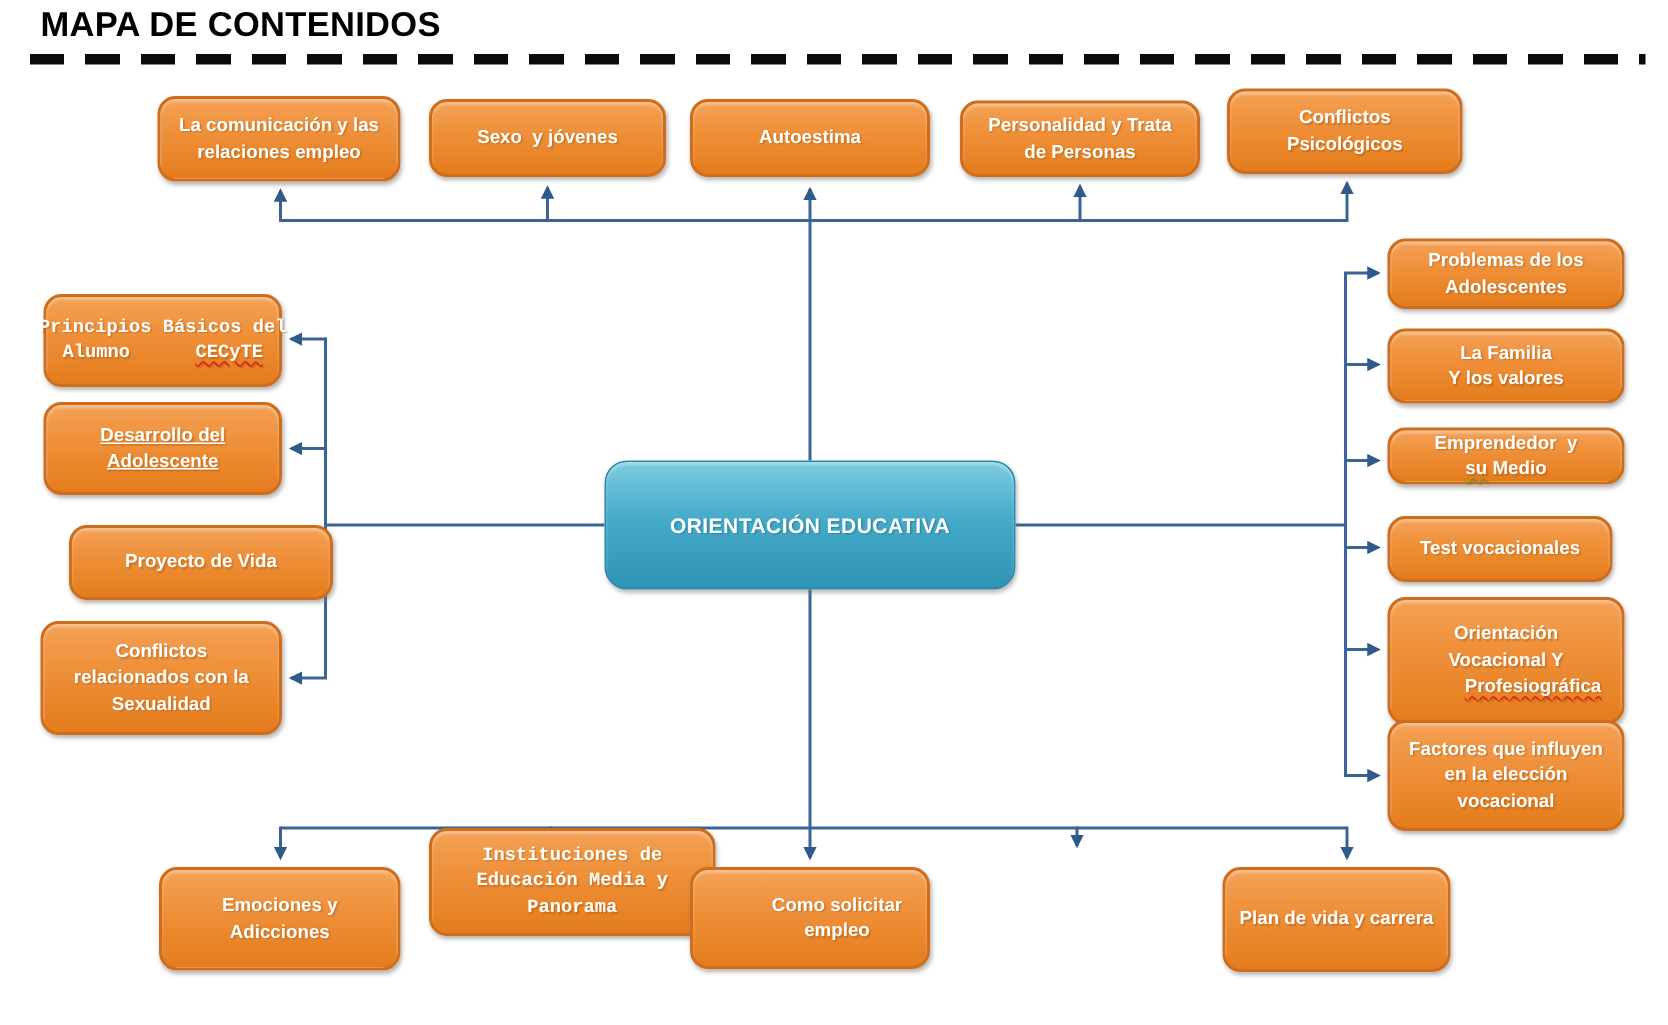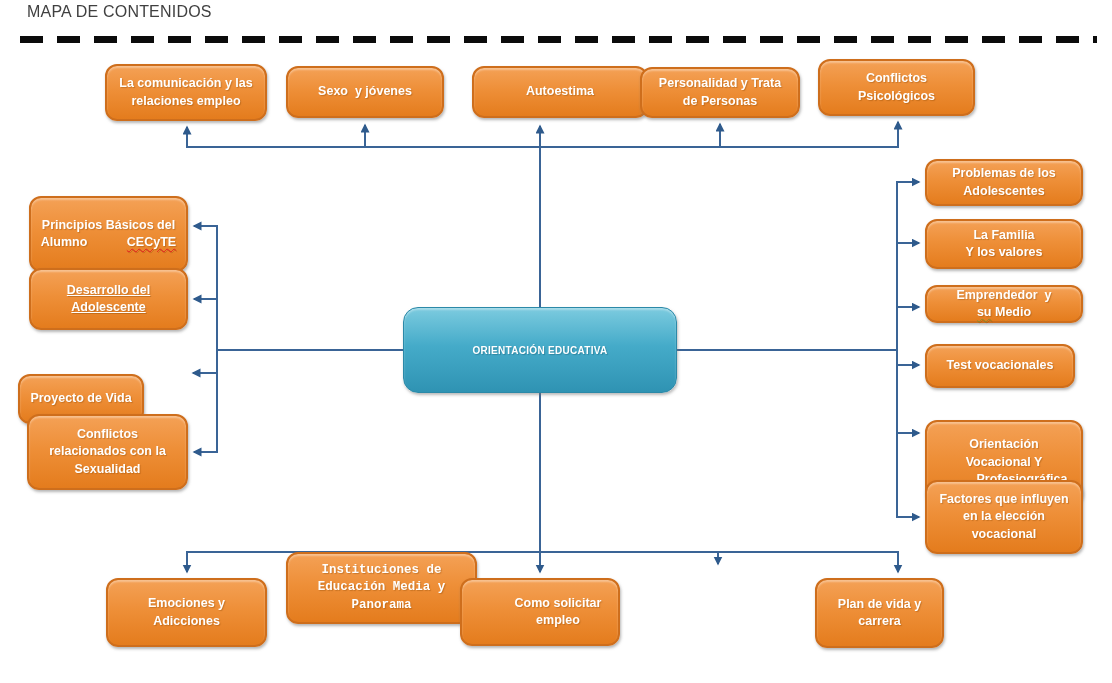--- a/index.html
+++ b/index.html
@@ -1,42 +1,42 @@
 <!DOCTYPE html>
 <html><head>
 <meta charset="utf-8">
 <style>
   html,body{margin:0;padding:0;background:#ffffff;}
   #stage{
     position:relative;width:1112px;height:683px;background:#ffffff;overflow:hidden;
     font-family:"Liberation Sans","DejaVu Sans",sans-serif;
   }
   #page-title{
-    position:absolute;left:27px;top:3px;font-size:16px;font-weight:normal;
-    color:#404040;letter-spacing:0.2px;
+    position:absolute;left:27px;top:3px;font-size:23px;font-weight:bold;
+    color:#000000;letter-spacing:0.2px;
   }
   #title-dashes{
     position:absolute;left:20px;top:36px;width:1077px;height:7px;
     background:repeating-linear-gradient(90deg,#0b0b0b 0 23px,transparent 23px 37px);
   }
   svg.connectors{position:absolute;left:0;top:0;width:1112px;height:683px;}
   .node{
     position:absolute;display:flex;flex-direction:column;align-items:center;justify-content:center;
     text-align:center;color:#ffffff;font-weight:bold;font-size:12.5px;line-height:1.4;
     background:linear-gradient(to bottom,#F4A156 0%,#EE8F38 45%,#E47C1D 100%);
     border:2px solid #CE6E1C;border-radius:12px;
     box-shadow:1px 2px 3px rgba(120,120,120,.55), inset 0 2px 2px rgba(255,255,255,.35);
     text-shadow:1px 1px 1px rgba(130,65,0,.35);
     padding:2px 4px;box-sizing:border-box;
   }
   .node .plain{white-space:pre-wrap;}
   .node .nl{display:block;white-space:pre;}
   .center-node{
     position:absolute;display:flex;align-items:center;justify-content:center;text-align:center;
-    color:#ffffff;font-weight:bold;font-size:10px;letter-spacing:0.3px;
+    color:#ffffff;font-weight:bold;font-size:14px;letter-spacing:0.3px;
     background:linear-gradient(to bottom,#7CCBDF 0%,#45ABC9 45%,#2F93B3 100%);
     border:1px solid #2B89A8;border-radius:15px;
     box-shadow:1px 2px 3px rgba(120,120,120,.5), inset 0 2px 2px rgba(255,255,255,.35);
     text-shadow:1px 1px 1px rgba(0,60,80,.3);
     box-sizing:border-box;
   }
   .sq-red{
     text-decoration-line:underline;text-decoration-style:wavy;
     text-decoration-color:#E01E1E;text-decoration-thickness:1px;text-underline-offset:2px;margin-left:36px;
   }
@@ -97,41 +97,41 @@
     <span>ORIENTACIÓN EDUCATIVA</span>
   </div>
 
   <div class="node" style="left:105px;top:64px;width:162px;height:57px;">
     <span class="plain">La comunicación y las
 relaciones empleo</span>
   </div>
   <div class="node" style="left:286px;top:66px;width:158px;height:52px;">
     <span class="plain">Sexo  y jóvenes</span>
   </div>
-  <div class="node" style="left:472px;top:66px;width:176px;height:52px;">
+  <div class="node" style="left:460px;top:66px;width:160px;height:52px;">
     <span class="plain">Autoestima</span>
   </div>
   <div class="node" style="left:640px;top:67px;width:160px;height:51px;">
     <span class="plain">Personalidad y Trata
 de Personas</span>
   </div>
   <div class="node" style="left:818px;top:59px;width:157px;height:57px;">
     <span class="plain">Conflictos
 Psicológicos</span>
   </div>
 
-  <div class="node" style="left:29px;top:196px;width:159px;height:76px;">
+  <div class="node" style="left:29px;top:196px;width:159px;height:62px;font-family:Liberation Mono, monospace;">
     <span class="nl">Principios Básicos del</span>
     <span class="nl"><span>Alumno </span><span class="sq-red">CECyTE</span></span>
   </div>
   <div class="node" style="left:29px;top:268px;width:159px;height:62px;text-decoration:underline;">
     <span class="plain">Desarrollo del
 Adolescente</span>
   </div>
-  <div class="node" style="left:18px;top:350px;width:126px;height:50px;margin-top:24px;">
+  <div class="node" style="left:46px;top:350px;width:176px;height:50px;">
     <span class="plain">Proyecto de Vida</span>
   </div>
   <div class="node" style="left:27px;top:414px;width:161px;height:76px;">
     <span class="plain">Conflictos
 relacionados con la
 Sexualidad</span>
   </div>
 
   <div class="node" style="left:925px;top:159px;width:158px;height:47px;">
     <span class="plain">Problemas de los
@@ -141,21 +141,21 @@
     <span class="plain">La Familia
 Y los valores</span>
   </div>
   <div class="node" style="left:925px;top:285px;width:158px;height:38px;">
     <span class="nl">Emprendedor  y</span>
     <span class="nl"><span class="sq-olive">su</span><span> Medio</span></span>
   </div>
   <div class="node" style="left:925px;top:344px;width:150px;height:44px;">
     <span class="plain">Test vocacionales</span>
   </div>
-  <div class="node" style="left:925px;top:420px;width:158px;height:85px;">
+  <div class="node" style="left:925px;top:398px;width:158px;height:85px;">
     <span class="nl">Orientación</span>
     <span class="nl">Vocacional Y</span>
     <span class="nl sq-red">Profesiográfica</span>
   </div>
   <div class="node" style="left:925px;top:480px;width:158px;height:74px;">
     <span class="plain">Factores que influyen
 en la elección
 vocacional</span>
   </div>
 
@@ -164,17 +164,17 @@
 Adicciones</span>
   </div>
   <div class="node" style="left:286px;top:552px;width:191px;height:72px;font-family:Liberation Mono, monospace;">
     <span class="plain">Instituciones de
 Educación Media y
 Panorama</span>
   </div>
   <div class="node" style="left:460px;top:578px;width:160px;height:68px;padding-left:40px;">
     <span class="plain">Como solicitar empleo</span>
   </div>
-  <div class="node" style="left:815px;top:578px;width:129px;height:70px;">
+  <div class="node" style="left:815px;top:578px;width:152px;height:70px;">
     <span class="plain">Plan de vida y carrera</span>
   </div>
 
 </div>
 
 </body></html>

